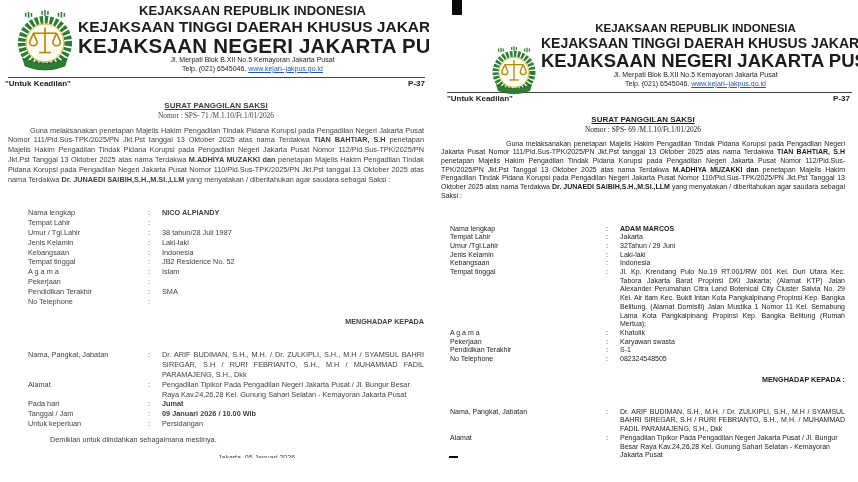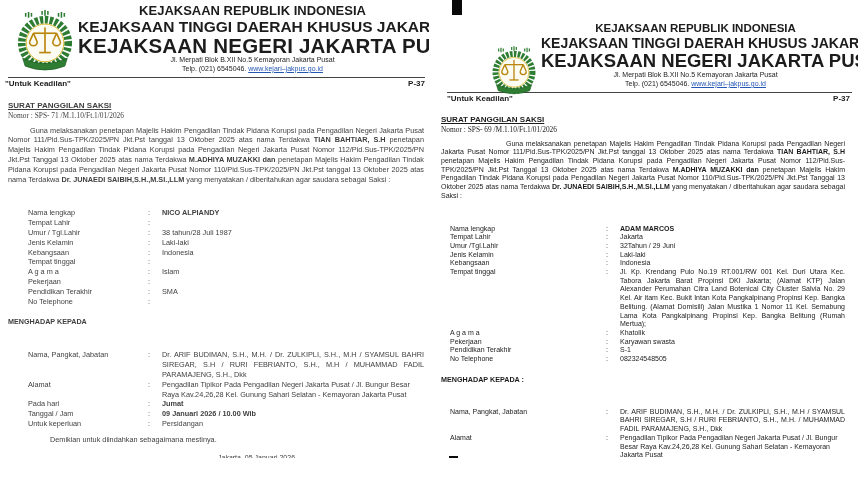--- a/index.html
+++ b/index.html
@@ -28,37 +28,37 @@
   .left-sheet .rule{margin:3px 4px 0 8px;}
   .right-sheet .rule{margin:3px 6px 0 18px;}
   .motto-row{display:flex;justify-content:space-between;font-size:8px;font-weight:bold;}
   .left-sheet .motto-row{margin:1px 4px 0 5px;}
   .right-sheet .motto-row{margin:1px 8px 0 18px;}
 
   
   .docbody{position:relative;}
   .left-sheet .docbody{margin:0 5px 0 8px;font-size:7.3px;--lh:9.8px;filter:blur(0.38px);color:#3f3f3f;}
   .right-sheet .docbody{margin:0 13px 0 12px;font-size:7px;--lh:8.7px;}
-  .title-block{text-align:left;}
+  .title-block{text-align:center;}
   .left-sheet .title-block{margin-top:13px;}
   .right-sheet .title-block{margin-top:12px;}
   .doc-title{font-weight:bold;font-size:8px;text-decoration:underline;line-height:10px;}
   .doc-nomor{font-size:7.4px;line-height:9px;font-family:Liberation Serif, serif;}
   .para{margin:6px 0 0 0;text-align:justify;line-height:var(--lh);}
   .left-sheet .para{text-indent:22px;}
   .right-sheet .para{text-indent:65px;}
   .b{font-weight:bold;}
   .fields{margin-top:24px;}
   .left-sheet .fields{padding-left:20px;}
   .right-sheet .fields{padding-left:9px;}
   .frow{display:grid;line-height:var(--lh);}
   .left-sheet .frow{grid-template-columns:120px 14px 1fr;}
   .right-sheet .frow{grid-template-columns:156px 14px 1fr;}
   .fval.just{text-align:justify;}
-  .mh-head{text-align:left;font-weight:bold;margin:11px 0 7px 0;font-size:7.2px;}
+  .mh-head{text-align:right;font-weight:bold;margin:11px 0 7px 0;font-size:7.2px;}
   .closing{margin:6px 0 0 0;line-height:var(--lh);}
   .left-sheet .closing{text-indent:42px;}
   .right-sheet .closing{text-indent:76px;}
   .sign{position:relative;height:64px;margin-top:5px;font-size:7px;line-height:9.3px;}
   .saksi{position:absolute;}
   .left-sheet .saksi{left:76px;top:14px;}
   .sblock{position:absolute;}
   .left-sheet .sblock{left:210px;top:3px;}
   .right-sheet .sblock{left:225px;top:0px;}
   .stamp{position:absolute;left:212px;top:29px;}
@@ -141,20 +141,21 @@
             <span class="fval">Laki-laki</span>
           </div>
         <div class="frow">
             <span>Kebangsaan</span>
             <span>:</span>
             <span class="fval">Indonesia</span>
           </div>
         <div class="frow">
             <span>Tempat tinggal</span>
             <span>:</span>
+            <span class="fval">JB2 Residence No. 52</span>
           </div>
         <div class="frow">
             <span>A g a m a</span>
             <span>:</span>
             <span class="fval">Islam</span>
           </div>
         <div class="frow">
             <span>Pekerjaan</span>
             <span>:</span>
           </div>

